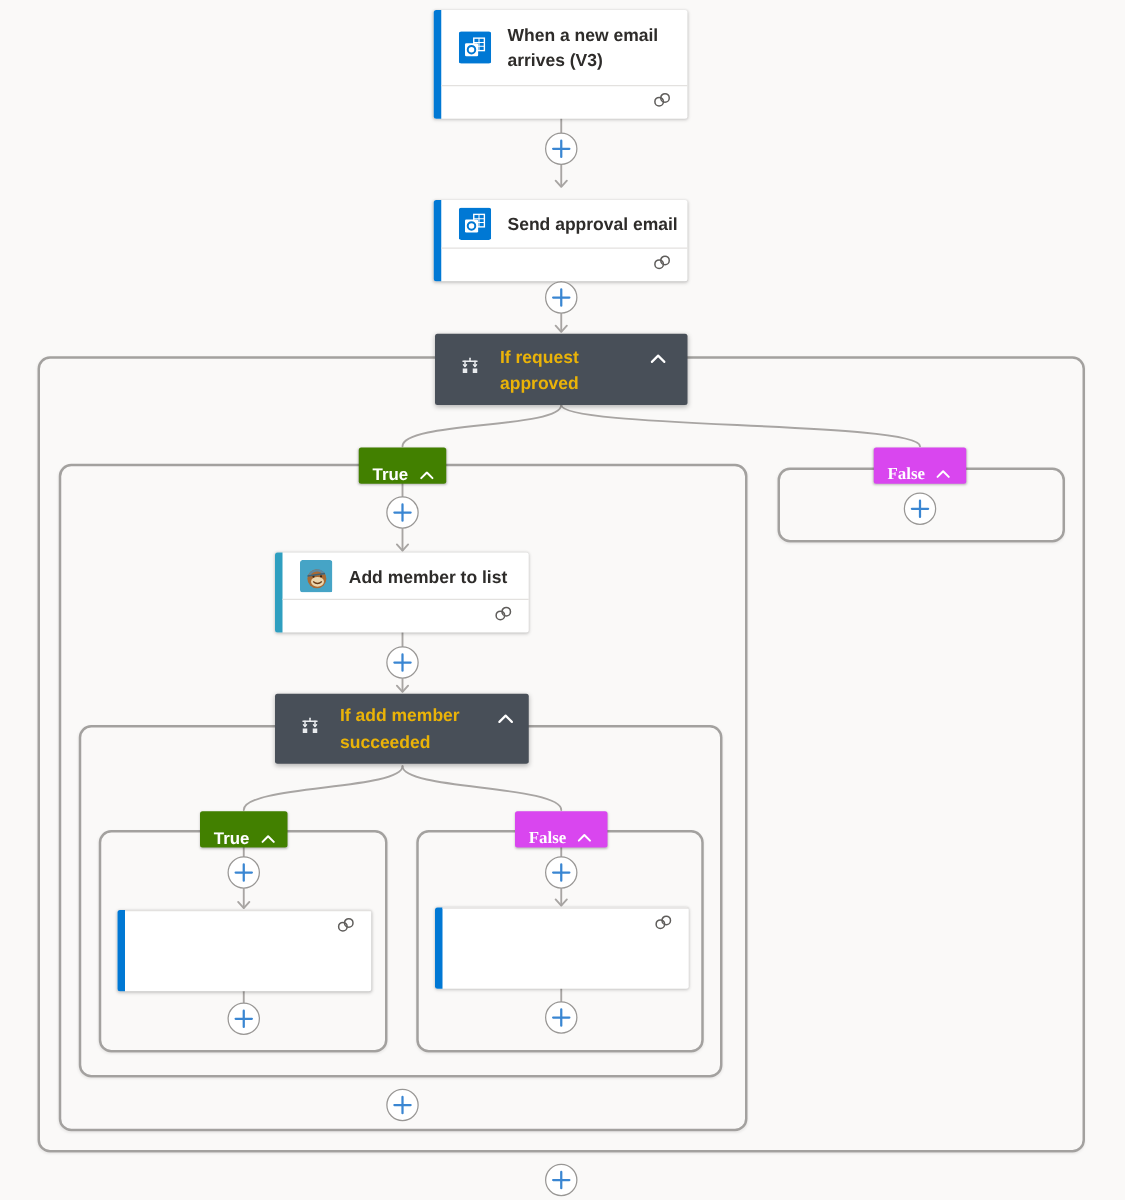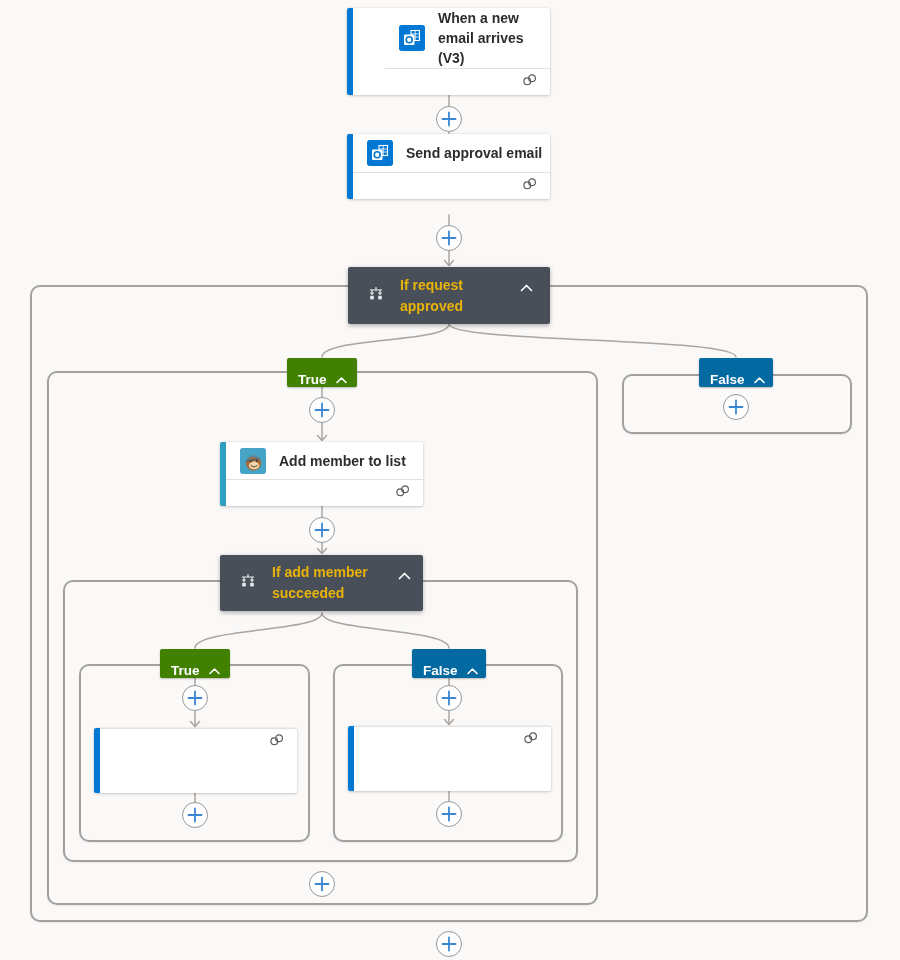--- a/index.html
+++ b/index.html
@@ -33,21 +33,21 @@
              box-shadow:0 1.5px 4px rgba(0,0,0,.28);}
   .cond-title{font-size:14px;font-weight:700;line-height:21px;flex:1;}
   .cond-chevron{align-self:flex-start;margin-top:11px;flex:none;}
 
   
   .badge{position:absolute;z-index:4;height:29px;border-radius:2px;display:flex;
          align-items:flex-end;padding:0 9px 0 11px;gap:9px;color:#fff;font-size:13.5px;
          font-weight:700;box-sizing:border-box;cursor:pointer;
          box-shadow:0 1px 2px rgba(0,0,0,.25);}
   .badge-true{background:#428000;}
-  .badge-false{background:#0369a1;}
+  .badge-false{background:#d946ef;font-family:Liberation Serif, serif;}
 
   
   .plus{position:absolute;z-index:4;width:26px;height:26px;border-radius:50%;
         background:#fff;border:1px solid #999795;box-sizing:border-box;display:flex;
         align-items:center;justify-content:center;cursor:pointer;}
 </style>
 </head>
 <body>
 
 <div class="canvas">
@@ -81,21 +81,21 @@
       <path d="M195 711 V726"></path>
         <path d="M190.5 721.5 L195 726.5 L199.5 721.5"></path>
       <path d="M449 678 V685"></path>
       <path d="M449 711 V724"></path>
         <path d="M444.5 719.5 L449 724.5 L453.5 719.5"></path>
       <path d="M195 793 V802"></path>
       <path d="M449 791 V801"></path>
     </g>
   </svg>
 
-  <div class="card action-card" style="left:347px;top:8px;width:203px;height:87px;gap:32px;">
+  <div class="card action-card" style="left:347px;top:8px;width:203px;height:87px;">
     <div class="accent" style="background:#0078d4;"></div>
     <div class="action-inner">
       <div class="action-main">
         <span class="tile">
           <svg width="26" height="26" viewBox="0 0 26 26">
               <rect width="26" height="26" rx="2" fill="#0078d4"></rect>
               <rect x="12" y="5.5" width="8.5" height="10" fill="none" stroke="#fff" stroke-width="1.1"></rect>
               <path d="M12 9 h8.5 M12 12 h8.5 M16.2 5.5 v10" stroke="#fff" stroke-width="0.8"></path>
               <rect x="5" y="9.5" width="10.5" height="10.5" rx="1" fill="#fff"></rect>
               <circle cx="10.2" cy="14.7" r="3" fill="none" stroke="#0078d4" stroke-width="1.6"></circle>
@@ -113,21 +113,21 @@
       </div>
     </div>
   </div>
 
   <div class="plus" style="left:436px;top:106px;">
     <svg width="16" height="16" viewBox="0 0 16 16">
         <path d="M8 1.5 V14.5 M1.5 8 H14.5" stroke="#3a86d2" stroke-width="1.8" stroke-linecap="round"></path>
       </svg>
   </div>
 
-  <div class="card action-card" style="left:347px;top:134px;width:203px;height:65px;">
+  <div class="card action-card" style="left:347px;top:160px;width:203px;height:65px;">
     <div class="accent" style="background:#0078d4;"></div>
     <div class="action-inner">
       <div class="action-main">
         <span class="tile">
           <svg width="26" height="26" viewBox="0 0 26 26">
               <rect width="26" height="26" rx="2" fill="#0078d4"></rect>
               <rect x="12" y="5.5" width="8.5" height="10" fill="none" stroke="#fff" stroke-width="1.1"></rect>
               <path d="M12 9 h8.5 M12 12 h8.5 M16.2 5.5 v10" stroke="#fff" stroke-width="0.8"></path>
               <rect x="5" y="9.5" width="10.5" height="10.5" rx="1" fill="#fff"></rect>
               <circle cx="10.2" cy="14.7" r="3" fill="none" stroke="#0078d4" stroke-width="1.6"></circle>

